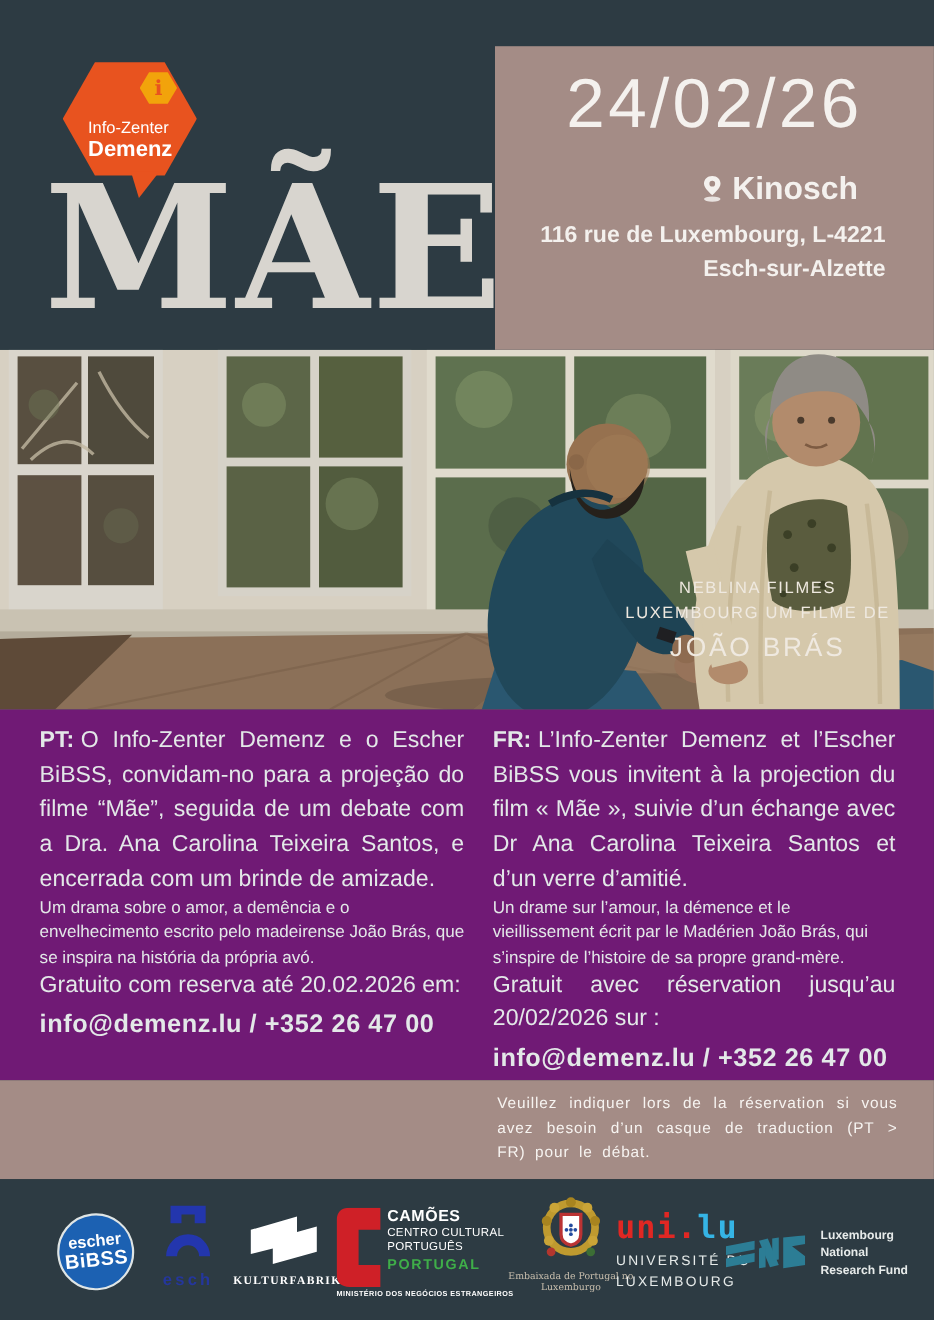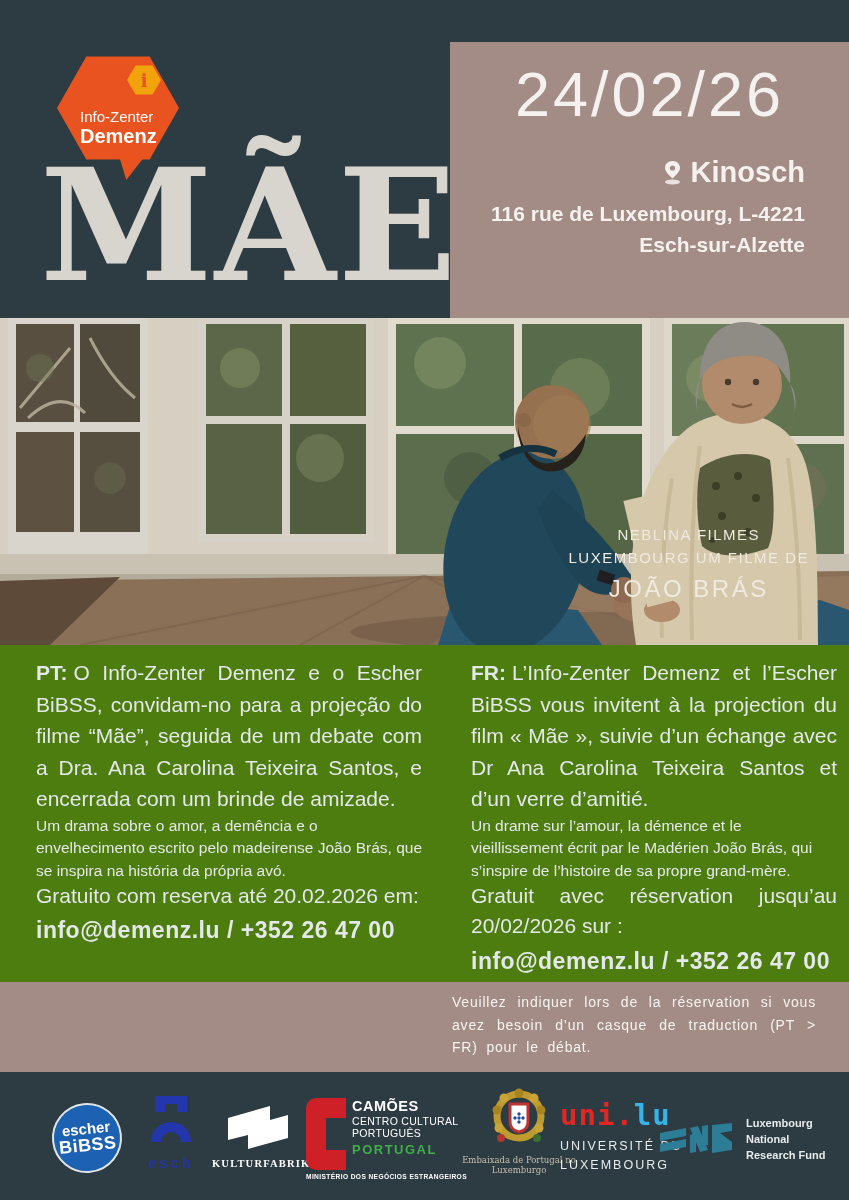--- a/index.html
+++ b/index.html
@@ -32,37 +32,37 @@
   .main-title {
     position:absolute; left:40px; top:148px; font-family:"DejaVu Serif", serif;
     font-weight:700; font-size:156px; line-height:1; letter-spacing:2px; color:#d8d5cf;
   }
   .date-block {
     position:absolute; left:450px; top:42px; width:399px; height:276px;
     background:#a48c86; color:#f4f1ee;
   }
   .ev-date { margin-top:16px; text-align:center; font-size:63px; letter-spacing:3px; }
   .ev-time { margin-top:2px; text-align:right; padding-right:44px; font-size:34px; }
-  .ev-venue-row { margin-top:26px; text-align:right; padding-right:44px; font-size:29px; font-weight:700; }
+  .ev-venue-row { margin-top:26px; text-align:right; padding-right:69px; font-size:29px; font-weight:700; }
   .pin-icon { display:inline-block; vertical-align:-3px; margin-right:10px; }
   .ev-addr1 { margin-top:10px; text-align:right; padding-right:44px; font-size:21px; font-weight:700; }
   .ev-addr2 { margin-top:7px;  text-align:right; padding-right:44px; font-size:21px; font-weight:700; }
   
   .photo { position:absolute; left:0; top:318px; width:849px; height:327px; }
   .photo svg { display:block; width:849px; height:327px; }
   .credits {
     position:absolute; right:40px; top:205px; text-align:center;
     color:#efe9e0; letter-spacing:1.5px; line-height:1.55;
   }
   .credits .c1, .credits .c2 { font-size:15px; }
   .credits .c3 { font-size:24px; letter-spacing:2.5px; }
   
-  .info { position:absolute; left:0; top:645px; width:849px; height:337px; background:#4d7c0f; }
+  .info { position:absolute; left:0; top:645px; width:849px; height:337px; background:#701a75; }
   .col-pt { position:absolute; left:36px;  width:386px; }
-  .col-fr { position:absolute; left:471px; width:366px; }
+  .col-fr { position:absolute; left:448px; width:366px; }
   .intro { top:12px; font-size:21px; line-height:1.5; text-align:justify; }
   .intro b { margin-right:6px; }
   .note  { top:170px; font-size:15.5px; line-height:1.45; }
   .booking-blk { top:236px; }
   .booking { font-size:21px; line-height:1.45; text-align:justify; white-space:pre-line; }
   .contact { margin-top:6px; font-size:23px; font-weight:700; letter-spacing:.5px; }
   
   .band { position:absolute; left:0; top:982px; width:849px; height:90px; background:#a48c86; color:#f7f4f1; }
   .band-left {
     position:absolute; left:40px; top:24px; font-size:33px; font-weight:700; letter-spacing:.5px;

